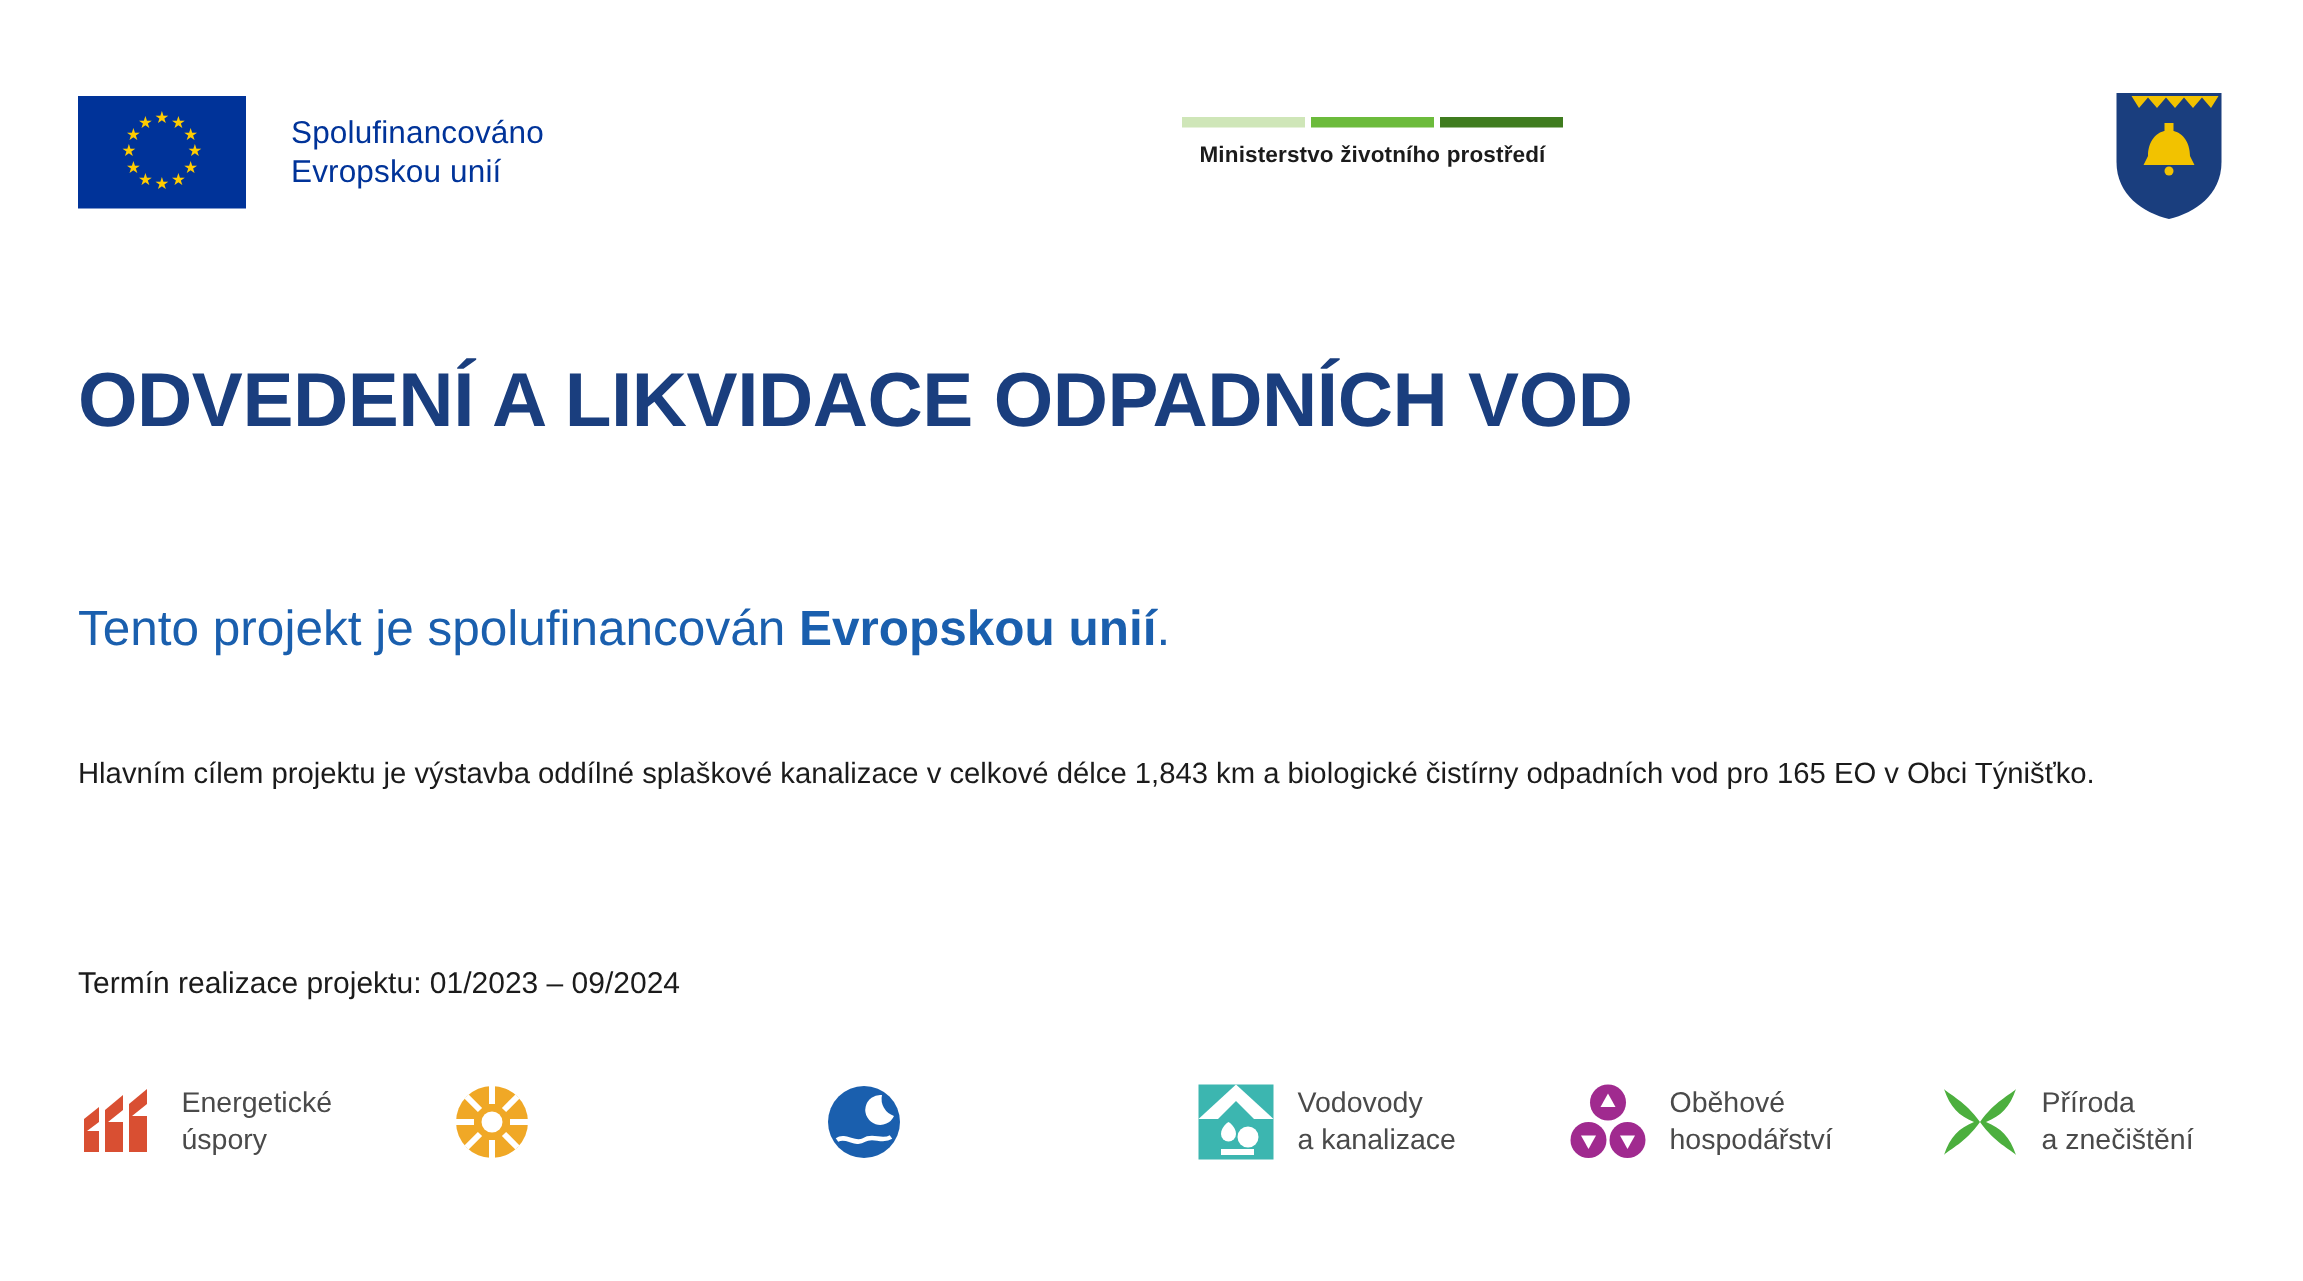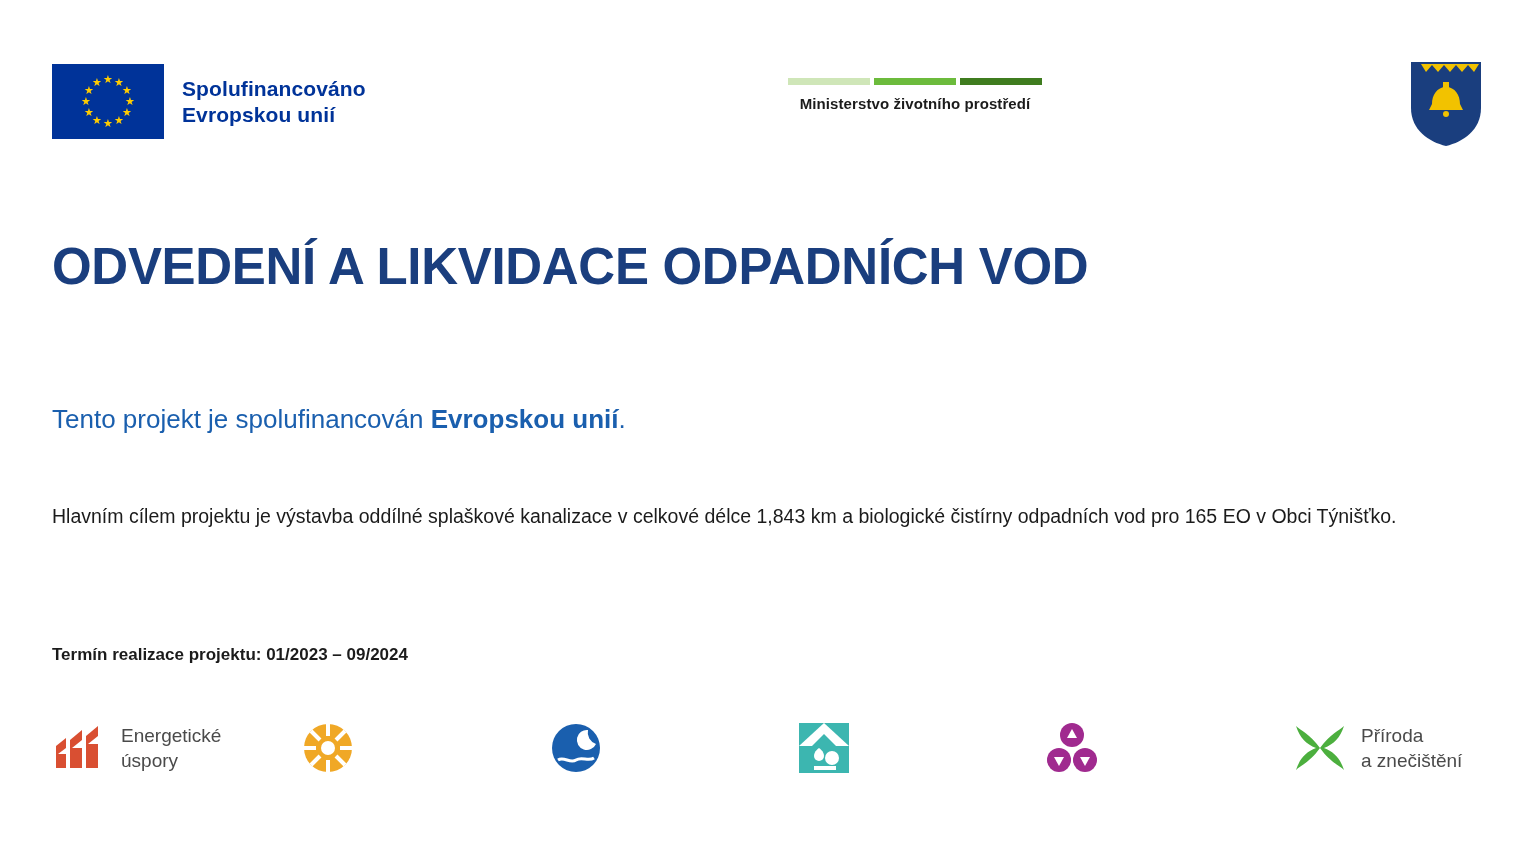--- a/index.html
+++ b/index.html
@@ -43,23 +43,23 @@
   .eu-star {
     position: absolute;
     color: #FFCC00;
     font-size: 11px;
     line-height: 11px;
     width: 11px;
     height: 11px;
     text-align: center;
   }
   .eu-text {
-    margin-left: 18px;
+    margin-left: 30px;
     color: #003399;
-    font-weight: bold;
+    font-weight: normal;
     font-size: 21px;
     line-height: 26px;
     letter-spacing: .1px;
   }
 
   
   .ministry-block {
     position: absolute;
     left: 785px;
     top: 78px;
@@ -107,21 +107,21 @@
     font-size: 51px;
     line-height: 60px;
     letter-spacing: -0.3px;
   }
 
   
   .subtitle {
     position: absolute;
     left: 52px;
     top: 398px;
-    font-size: 26px;
+    font-size: 33px;
     color: #1a5fae;
     line-height: 42px;
   }
   .subtitle b { font-weight: bold; }
   .subtitle .dot { color: #1a5fae; }
 
   
   .body-text {
     position: absolute;
     left: 52px;
@@ -130,22 +130,22 @@
     font-size: 19.5px;
     line-height: 29px;
     color: #1b1b1b;
   }
 
   
   .term {
     position: absolute;
     left: 52px;
     top: 645px;
-    font-size: 17px;
-    font-weight: bold;
+    font-size: 20px;
+    font-weight: normal;
     color: #1b1b1b;
   }
 
   
   .icon-row {
     position: absolute;
     left: 52px;
     top: 720px;
     width: 1440px;
     display: flex;
@@ -276,33 +276,37 @@
     <div class="glyph">
       <svg viewBox="0 0 56 56" width="56" height="56" aria-hidden="true">
         <rect x="3" y="3" width="50" height="50" fill="#3cb6b0"></rect>
         <path d="M3 26 L28 3 L53 26 Z" fill="#ffffff"></path>
         <path d="M28 14 L40 26 H16 Z" fill="#3cb6b0"></path>
         <path d="M18 36 c0 -5 5 -8 5 -8 s5 3 5 8 a5 5 0 0 1 -10 0 Z" fill="#ffffff"></path>
         <circle cx="36" cy="38" r="7" fill="#ffffff"></circle>
         <rect x="18" y="46" width="22" height="4" fill="#ffffff"></rect>
       </svg>
     </div>
+    <div class="caption">Vodovody
+a kanalizace</div>
   </div>
 
   <div class="icon-item">
     <div class="glyph">
       <svg viewBox="0 0 56 56" width="56" height="56" aria-hidden="true">
         <circle cx="28" cy="15" r="12" fill="#a02a8f"></circle>
         <circle cx="15" cy="40" r="12" fill="#a02a8f"></circle>
         <circle cx="41" cy="40" r="12" fill="#a02a8f"></circle>
         <path d="M28 9 l5 9 h-10 z" fill="#ffffff"></path>
         <path d="M15 46 l-5 -9 h10 z" fill="#ffffff"></path>
         <path d="M41 46 l-5 -9 h10 z" fill="#ffffff"></path>
       </svg>
     </div>
+    <div class="caption">Oběhové
+hospodářství</div>
   </div>
 
   <div class="icon-item">
     <div class="glyph">
       <svg viewBox="0 0 56 56" width="56" height="56" aria-hidden="true">
         <path d="M28 28 C18 14 8 10 4 6 C8 18 14 24 24 28 C14 32 8 38 4 50 C8 46 18 42 28 28 Z" fill="#4caf3e"></path>
         <path d="M28 28 C38 14 48 10 52 6 C48 18 42 24 32 28 C42 32 48 38 52 50 C48 46 38 42 28 28 Z" fill="#4caf3e"></path>
       </svg>
     </div>
     <div class="caption">Příroda

